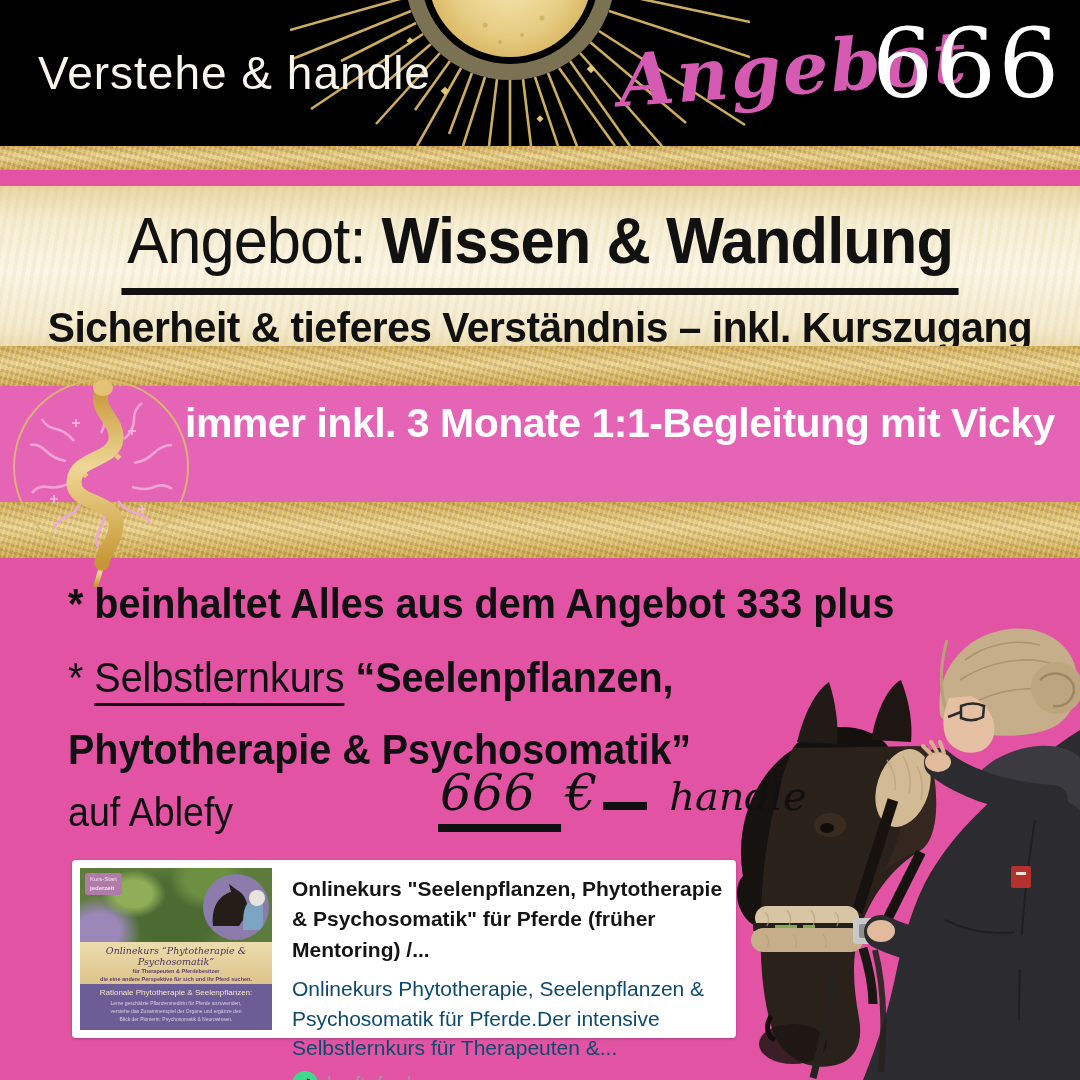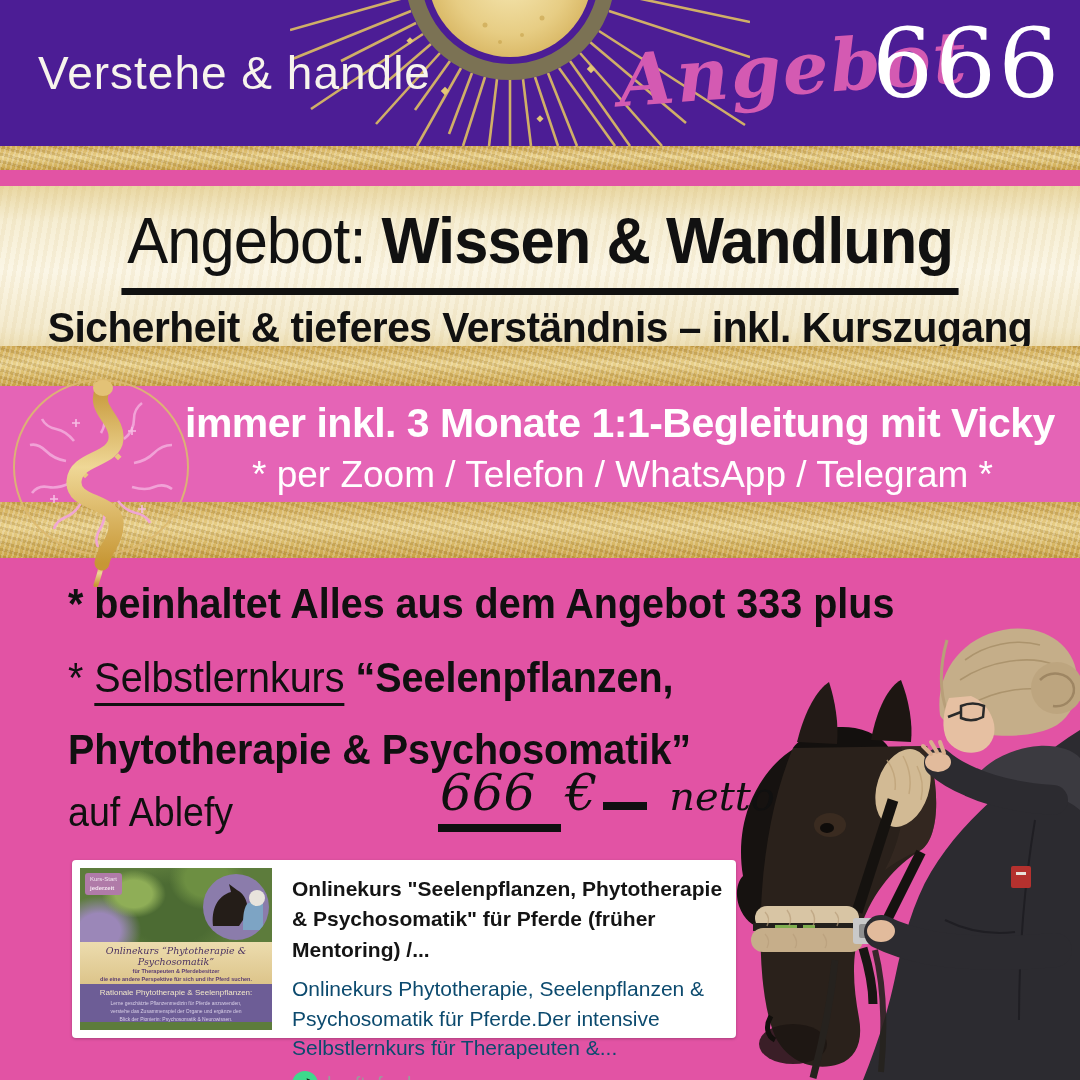--- a/index.html
+++ b/index.html
@@ -2,21 +2,21 @@
 <html><head>
 <meta charset="utf-8">
 <style>
   * { margin:0; padding:0; box-sizing:border-box; }
   html,body { width:1080px; height:1080px; overflow:hidden; }
   body { font-family:"Liberation Sans","DejaVu Sans",sans-serif; }
   #canvas { position:relative; width:1080px; height:1080px; background:#e253a4; overflow:hidden; }
 
   
   .band { position:absolute; left:0; width:1080px; }
-  #header { top:0; height:146px; background:#4c1d95; }
+  #header { top:0; height:146px; background:#000000; }
   #gold1  { top:146px; height:24px; }
   #creamband { top:170px; height:176px;
     background:
       repeating-linear-gradient(100deg, rgba(205,172,100,.10) 0 4px, rgba(0,0,0,0) 4px 9px),
       linear-gradient(180deg,#e9d7a2 0%,#f6eed3 20%,#fbf6e6 48%,#f4ebcf 80%,#e7d5a0 100%);
     margin-top: 16px;
   }
   #gold2  { top:346px; height:40px; }
   #pinkband { top:386px; height:116px; background:#e564b6; }
   #gold3  { top:502px; height:56px; }
@@ -71,21 +71,21 @@
       radial-gradient(54px 44px at 66% 15%, #6d8f42 0 40%, rgba(0,0,0,0) 70%),
       radial-gradient(60px 50px at 10% 85%, #9b87b8 0 35%, rgba(0,0,0,0) 70%),
       radial-gradient(90px 66px at 48% 62%, #4c6b33 0 45%, rgba(0,0,0,0) 75%),
       #5d7c3c; }
   #thumb-circle { position:absolute; right:3px; top:6px; width:66px; height:66px; border-radius:50%; background:#8b7cab; overflow:hidden; }
   #thumb-badge { position:absolute; left:5px; top:5px; background:#b07ba8; color:#f3e4ef; border-radius:3px; padding:2px 5px; font-size:6px; line-height:1.5; }
   #thumb-badge .b2l { font-weight:700; }
   #thumb-gold { position:absolute; top:74px; left:0; width:192px; height:52px; background:linear-gradient(180deg,#ecdcae,#d9bf82); text-align:center; padding-top:3px; }
   #thumb-script { font-family:"DejaVu Serif",serif; font-style:italic; font-size:9.5px; color:#4a3160; }
   .thumb-sub { font-size:5.5px; color:#5a3c72; font-weight:700; line-height:1.5; }
-  #thumb-purple { position:absolute; top:116px; left:0; width:192px; height:38px; background:#6d5d96; text-align:center; padding-top:4px; }
+  #thumb-purple { position:absolute; top:116px; left:0; width:192px; height:46px; background:#6d5d96; text-align:center; padding-top:4px; }
   #thumb-ph { font-size:8px; color:#f0e6c8; margin-bottom:2px; }
   .thumb-pl { font-size:5px; color:#d9d0e8; line-height:1.6; }
 
   #card-text { margin-left:212px; padding-top:6px; }
   #lc-title { font-size:21px; font-weight:700; color:#141414; line-height:1.45; width:436px; }
   #lc-desc { font-size:21px; color:#0c4a6e; line-height:1.4; width:440px; margin-top:9px; }
   #lc-src { margin-top:9px; display:flex; align-items:center; gap:9px; }
   #lc-icon { width:26px; height:26px; border-radius:50%; background:#3ed98c; display:flex; align-items:center; justify-content:center; }
   #lc-label { font-size:20px; color:#9b9b9b; }
 
@@ -192,21 +192,20 @@
       </g>
       <g fill="#e8c87e">
         <rect x="77" y="97" width="5" height="5" transform="rotate(45 79 99)"></rect>
         <rect x="110" y="79" width="5" height="5" transform="rotate(45 112 81)"></rect>
       </g>
       <path d="M96,188 C94,198 92,204 90,210" stroke="url(#snakegold)" stroke-width="5" fill="none" stroke-linecap="round"></path>
       <path d="M97,14 C86,34 112,44 110,64 C108,86 70,82 68,106 C66,130 108,124 110,148 C111,166 98,174 96,188" stroke="url(#snakegold)" stroke-width="15" fill="none" stroke-linecap="round"></path>
       <ellipse cx="97" cy="13" rx="10" ry="8" fill="#e3c276"></ellipse>
     </svg>
     <div id="band-l1">immer inkl. 3 Monate 1:1-Begleitung mit Vicky</div>
-    <div id="band-l2">* per Zoom / Telefon / WhatsApp / Telegram  *</div>
   </div>
 
   <div id="gold3" class="band gold-tex"></div>
 
   <div id="mainsec" class="band">
 
     <svg id="photo-svg" width="345" height="460" viewBox="0 0 345 460">
 
       <path d="M205,95 C200,55 225,18 268,10 C305,3 338,22 342,55 C344,75 338,95 322,105 C300,118 260,118 240,112 C222,107 208,103 205,95 Z" fill="#c5ae89"></path>
       <g stroke="#a68e67" stroke-width="1.6" fill="none" opacity=".8">
@@ -288,21 +287,21 @@
       <path d="M320,330 C280,334 232,334 196,328 C176,324 158,318 146,312" stroke="#2c2b30" stroke-width="34" fill="none" stroke-linecap="round"></path>
       <ellipse cx="146" cy="311" rx="14" ry="11" fill="#e2bb9c"></ellipse>
     </svg>
 
     <div id="b1" class="bullet">* beinhaltet Alles aus dem Angebot 333 plus</div>
     <div id="b2" class="bullet"><span>* </span><span class="u">Selbstlernkurs</span><span class="bld"> “Seelenpflanzen,</span></div>
     <div id="b3" class="bullet">Phytotherapie &amp; Psychosomatik”</div>
     <div id="b4" class="bullet">auf Ablefy</div>
 
     <div id="price">
-      <span class="p-num">666</span><span class="p-eur">€</span><span class="p-dash"></span><span class="p-net">netto</span>
+      <span class="p-num">666</span><span class="p-eur">€</span><span class="p-dash"></span><span class="p-net">handle</span>
     </div>
 
     <div id="card">
       <div id="thumb">
         <div id="thumb-photo">
           <div id="thumb-circle">
             <svg width="66" height="66" viewBox="0 0 66 66">
               <path d="M10,52 C8,36 14,22 28,18 L26,10 L34,16 C42,20 46,30 44,40 L36,52 Z" fill="#241d18"></path>
               <path d="M44,30 C50,26 56,26 60,30 L60,56 L40,56 C40,44 40,36 44,30 Z" fill="#7da4c4"></path>
               <circle cx="54" cy="24" r="8" fill="#e8e4dc"></circle>

